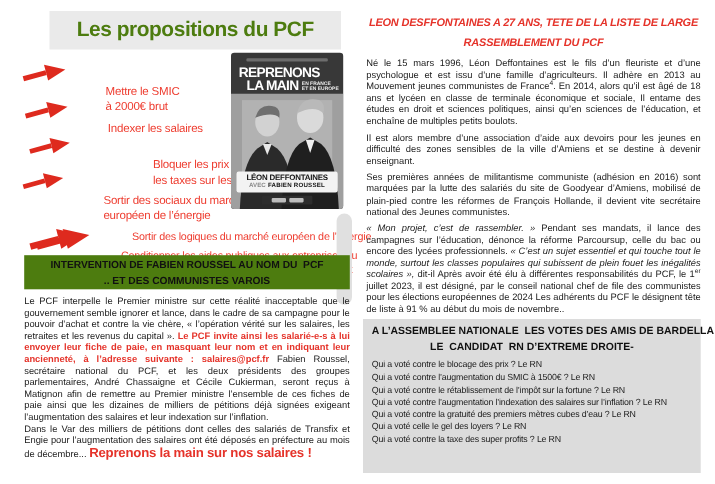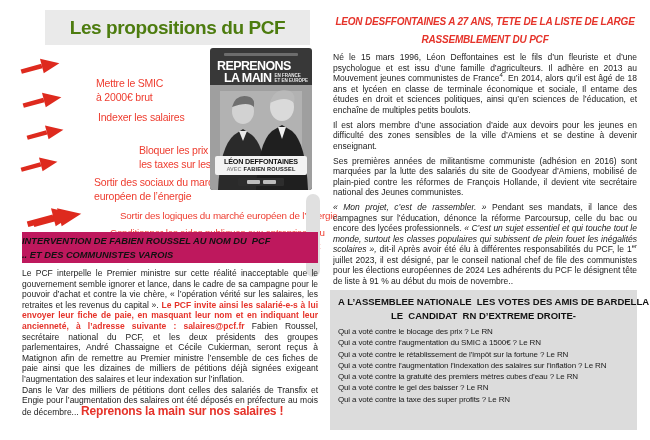--- a/index.html
+++ b/index.html
@@ -40,22 +40,22 @@
   .label-sub .avec{color:#8a8a8a;font-weight:bold;margin-right:2px;}
   .label-sub b{letter-spacing:0.2px;}
   .poster-logos{position:absolute;left:50%;transform:translateX(-50%);bottom:4px;width:46px;height:8px;
                 background:#2d2d2d;border-radius:1px;display:flex;align-items:center;justify-content:center;gap:3px;}
   .poster-logos i{display:block;width:13px;height:4px;background:#bdbdbd;border-radius:1px;}
 
   
   .divider-bar{position:absolute;left:306px;top:194px;width:14px;height:83px;background:#e0e0e0;border-radius:7px;}
 
   
-  .intervention-box{position:absolute;left:22px;top:232px;width:296px;height:31px;background:#be185d;
-                    color:#111;font-weight:bold;font-style:italic;}
+  .intervention-box{position:absolute;left:22px;top:232px;width:296px;height:31px;background:#4d7c0f;
+                    text-align:center;color:#111;font-weight:bold;}
   .intervention-box div{font-size:9.3px;line-height:10px;white-space:pre;}
   .iv1{padding-top:4px;}
   .iv2{padding-top:4px;}
 
   
   .left-paragraph{position:absolute;left:22px;top:268px;width:296px;font-size:8.5px;line-height:10.6px;
                   text-align:justify;color:#1b1b1b;}
   .red-bold{color:#e5332a;font-weight:bold;}
   .finale{color:#e5332a;font-weight:bold;font-size:12px;letter-spacing:-0.2px;}
 
@@ -213,18 +213,18 @@
     <div class="votes-header">
       <div>A L’ASSEMBLEE NATIONALE  LES VOTES DES AMIS DE BARDELLA</div>
       <div>LE  CANDIDAT  RN D’EXTREME DROITE-</div>
     </div>
     <div class="votes-list">
       <div>Qui a voté contre le blocage des prix ?  Le RN</div>
       <div>Qui a voté contre l’augmentation du SMIC à 1500€ ? Le RN</div>
       <div>Qui a voté  contre le rétablissement de l’impôt sur la fortune ? Le RN</div>
       <div>Qui a voté  contre l’augmentation l’indexation des salaires  sur l’inflation ? Le RN</div>
       <div>Qui a voté  contre la gratuité des premiers mètres cubes d’eau ? Le RN</div>
-      <div>Qui a voté contre le gel des baisser ? Le RN</div>
+      <div>Qui a voté celle le gel des loyers ? Le RN</div>
       <div>Qui a voté  contre la taxe des super profits  ? Le RN</div>
     </div>
   </div>
 
 </div>
 
 </body></html>

